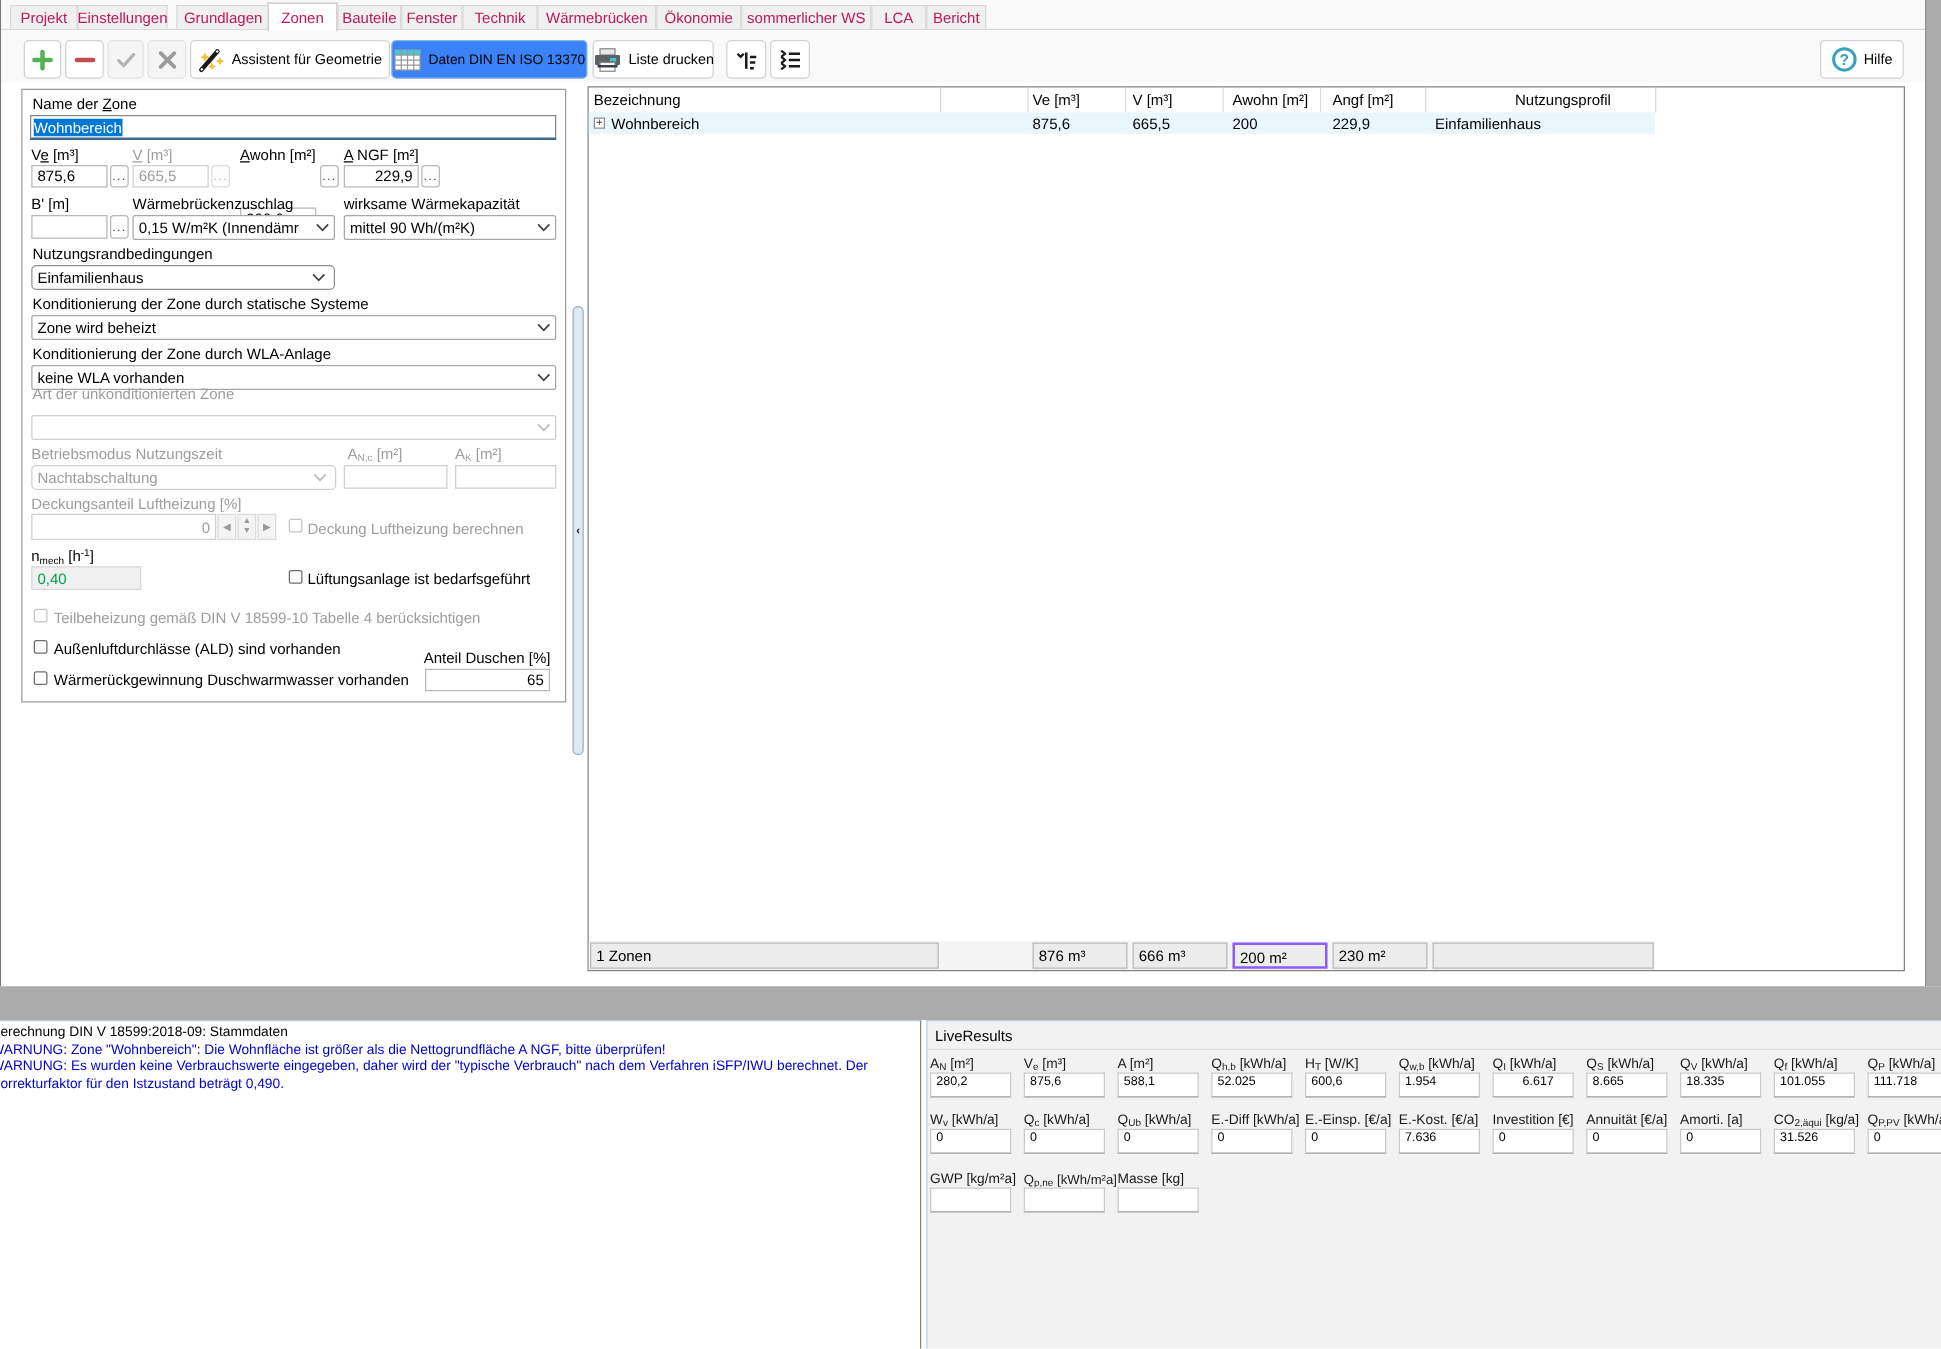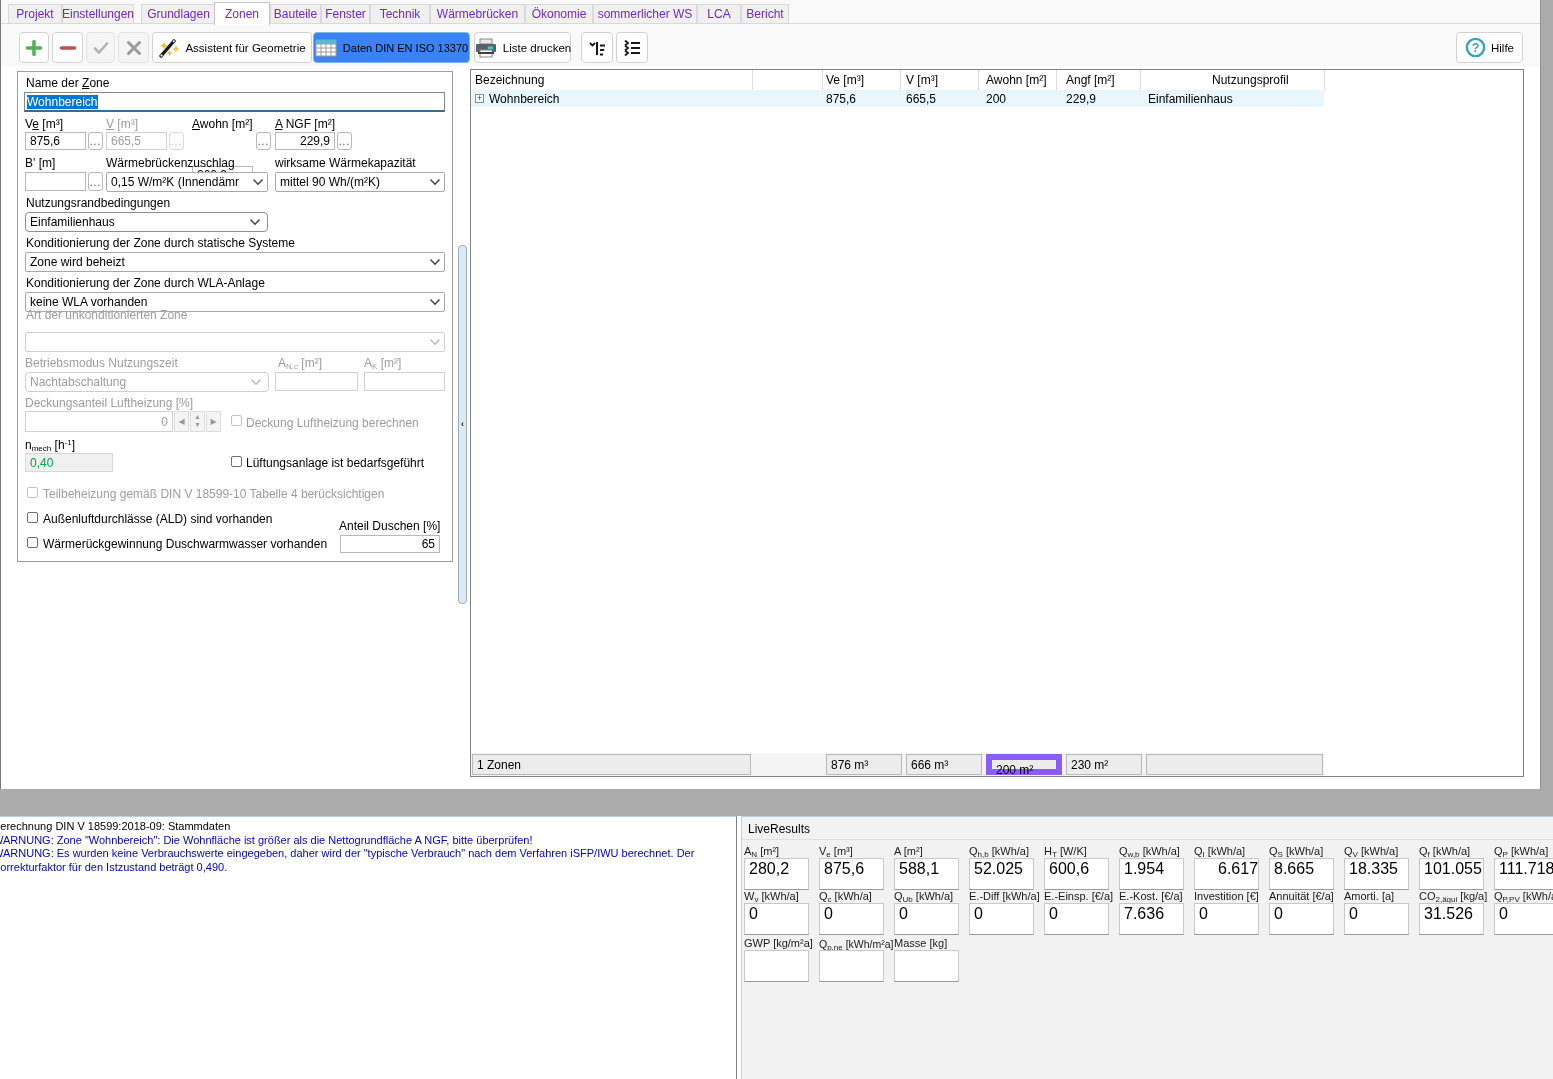--- a/index.html
+++ b/index.html
@@ -22,26 +22,26 @@
 .chev { position:absolute; }
 .cb { position:absolute; width:11px; height:11px; background:#fff; border:1px solid #6e6e6e; border-radius:2px; }
 .cb.dis { border-color:#c3c3c3; }
 .tbtn { position:absolute; top:32px; height:31px; background:#fff; border:1px solid #d2d2d2;
   border-radius:4px; display:flex; align-items:center; justify-content:center;
   font-size:11.5px; color:#000; white-space:nowrap; }
 .tbtn svg { flex:0 0 auto; }
 .tbtn.dis { background:#f5f5f5; border-color:#e3e3e3; }
 .tab { position:absolute; top:4px; height:19px; background:#f0f0f0; border:1px solid #d9d9d9;
   border-bottom:none; display:flex; align-items:center; justify-content:center;
-  font-size:12px; color:#6d28d9; }
+  font-size:12px; color:#be185d; }
 sub { font-size:8px; vertical-align:-2px; line-height:0;}
 sup { font-size:8px; vertical-align:4px; line-height:0;}
 .lrlbl { position:absolute; font-size:11px; color:#1a1a1a; white-space:nowrap; }
-.lrinp { position:absolute; width:65px; height:32px; background:#fff; border:1px solid #c9c9c9;
-  border-bottom:1px solid #9a9a9a; font-size:16px; color:#000; padding:1px 4px 0; white-space:nowrap; }
+.lrinp { position:absolute; width:65px; height:20px; background:#fff; border:1px solid #c9c9c9;
+  border-bottom:1px solid #9a9a9a; font-size:10px; color:#000; padding:1px 4px 0; white-space:nowrap; }
 </style>
 </head>
 <body>
 <div id="app">
 
   <div class="abs" style="left:0; top:0; width:1px; height:789px; background:#787878;"></div>
   <div class="abs" style="left:1540px; top:0; width:13px; height:789px; background:#ababab; border-left:1px solid #8f8f8f;"></div>
   <div class="abs" style="left:1530px; top:67px; width:1px; height:722px; background:#e3e3e3;"></div>
 
   <div class="abs" style="left:1px; top:0; width:1539px; height:66px; background:#f9f9fa;"></div>
@@ -263,21 +263,21 @@
     <div class="lbl" style="left:826px; top:92px;">875,6</div>
     <div class="lbl" style="left:906px; top:92px;">665,5</div>
     <div class="lbl" style="left:986px; top:92px;">200</div>
     <div class="lbl" style="left:1066px; top:92px;">229,9</div>
     <div class="lbl" style="left:1148px; top:92px;">Einfamilienhaus</div>
 
     <div class="abs" style="left:471px; top:753px; width:853px; height:23px; background:#f4f4f4;"></div>
     <div class="abs" style="left:472px; top:754px; width:279px; height:21px; background:#ececec; border:1px solid #b9b9b9; font-size:12px; padding:3px 0 0 4px;">1 Zonen</div>
     <div class="abs" style="left:826px; top:754px; width:76px; height:21px; background:#ececec; border:1px solid #b9b9b9; font-size:12px; padding:3px 0 0 4px;">876 m³</div>
     <div class="abs" style="left:906px; top:754px; width:76px; height:21px; background:#ececec; border:1px solid #b9b9b9; font-size:12px; padding:3px 0 0 4px;">666 m³</div>
-    <div class="abs" style="left:986px; top:754px; width:76px; height:21px; background:#ececec; border:6px solid #8b5cf6; font-size:12px; padding:3px 0 0 4px;">200 m²</div>
+    <div class="abs" style="left:986px; top:754px; width:76px; height:21px; background:#ececec; border:2px solid #8b5cf6; font-size:12px; padding:3px 0 0 4px;">200 m²</div>
     <div class="abs" style="left:1066px; top:754px; width:76px; height:21px; background:#ececec; border:1px solid #b9b9b9; font-size:12px; padding:3px 0 0 4px;">230 m²</div>
     <div class="abs" style="left:1146px; top:754px; width:177px; height:21px; background:#ececec; border:1px solid #b9b9b9;"></div>
   </div>
 
   <div class="abs" style="left:0; top:789px; width:1553px; height:27px; background:#ababab;"></div>
 
   <div id="messages">
     <div class="abs" style="left:0; top:816px; width:737px; height:263px; background:#fff; border-right:1px solid #828282; border-top:1px solid #b9cfe2; overflow:hidden;">
       <div style="position:absolute; left:-7px; top:3px; font-size:11px; line-height:13.5px; color:#000; white-space:nowrap;">Berechnung DIN V 18599:2018-09: Stammdaten</div>
       <div style="position:absolute; left:-7px; top:17px; font-size:11px; line-height:13.5px; color:#0000cc; white-space:nowrap;">WARNUNG: Zone "Wohnbereich": Die Wohnfläche ist größer als die Nettogrundfläche A NGF, bitte überprüfen!</div>

